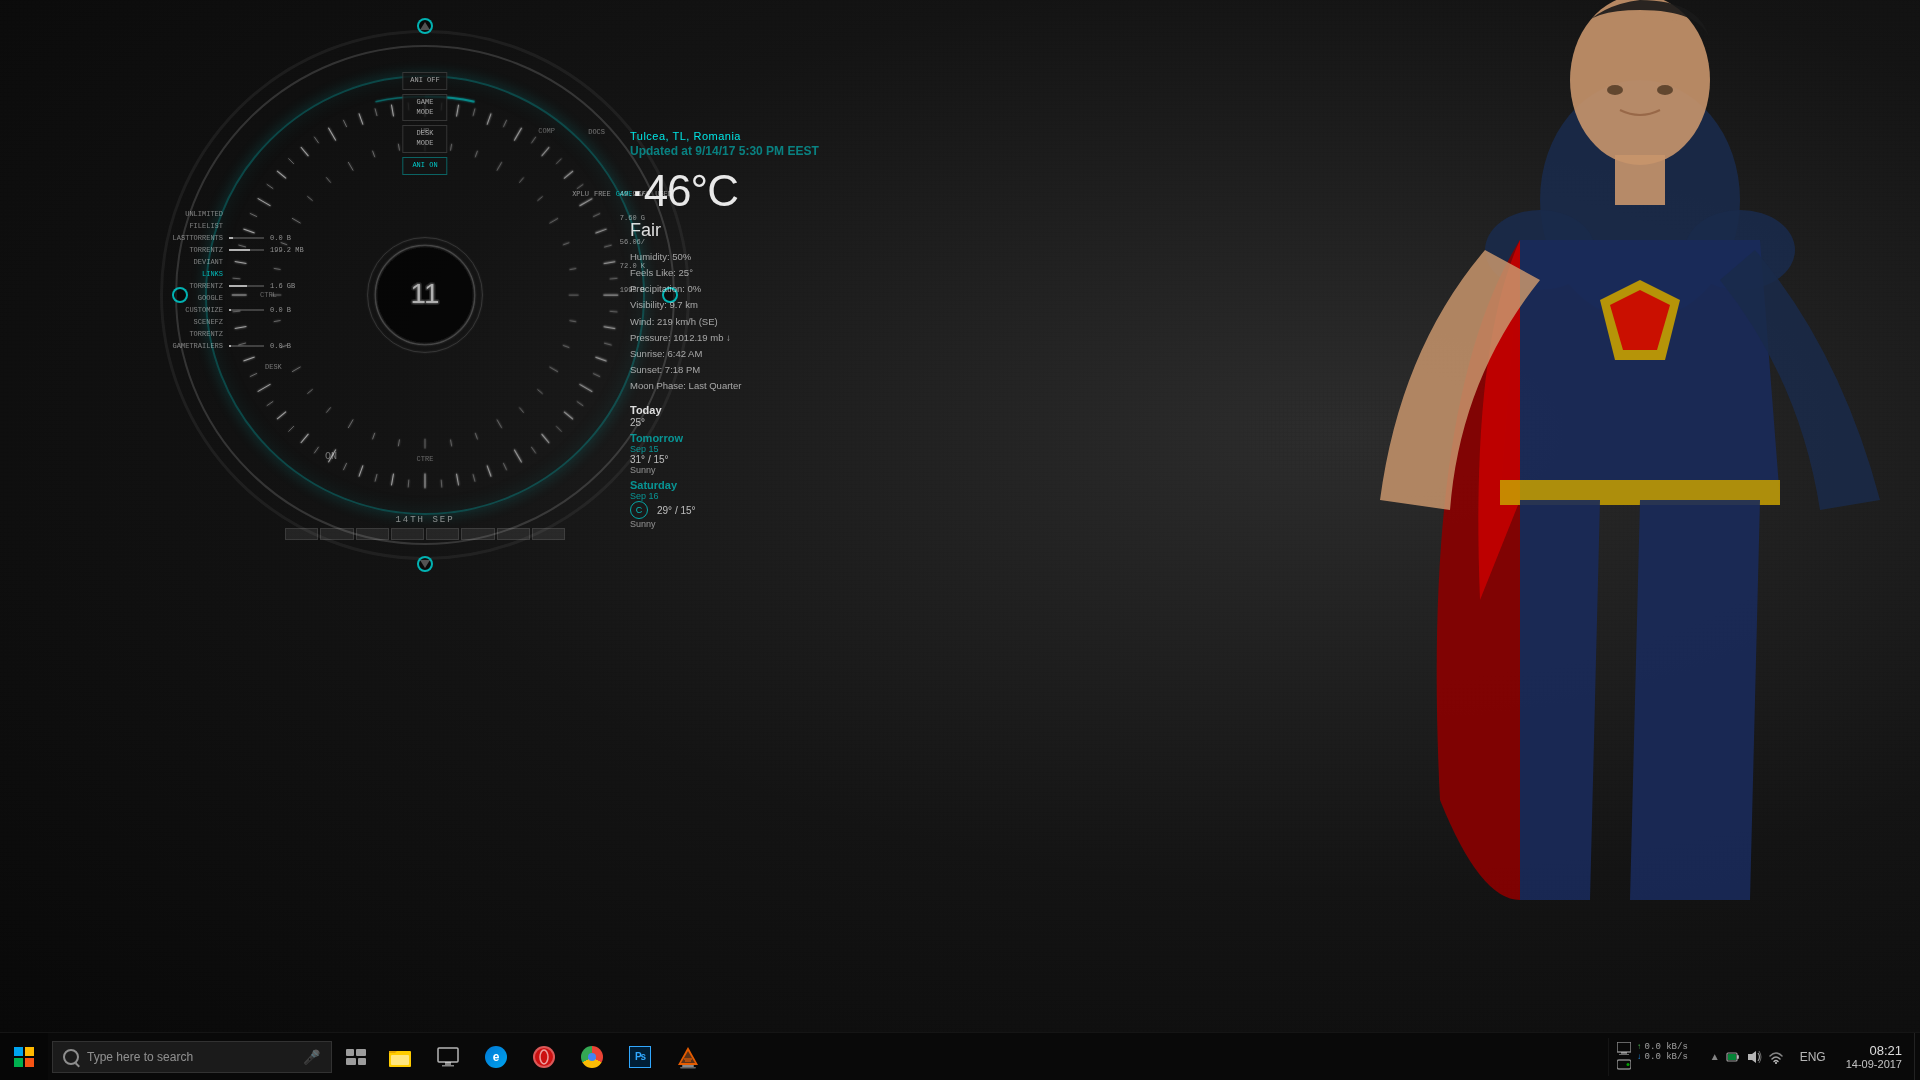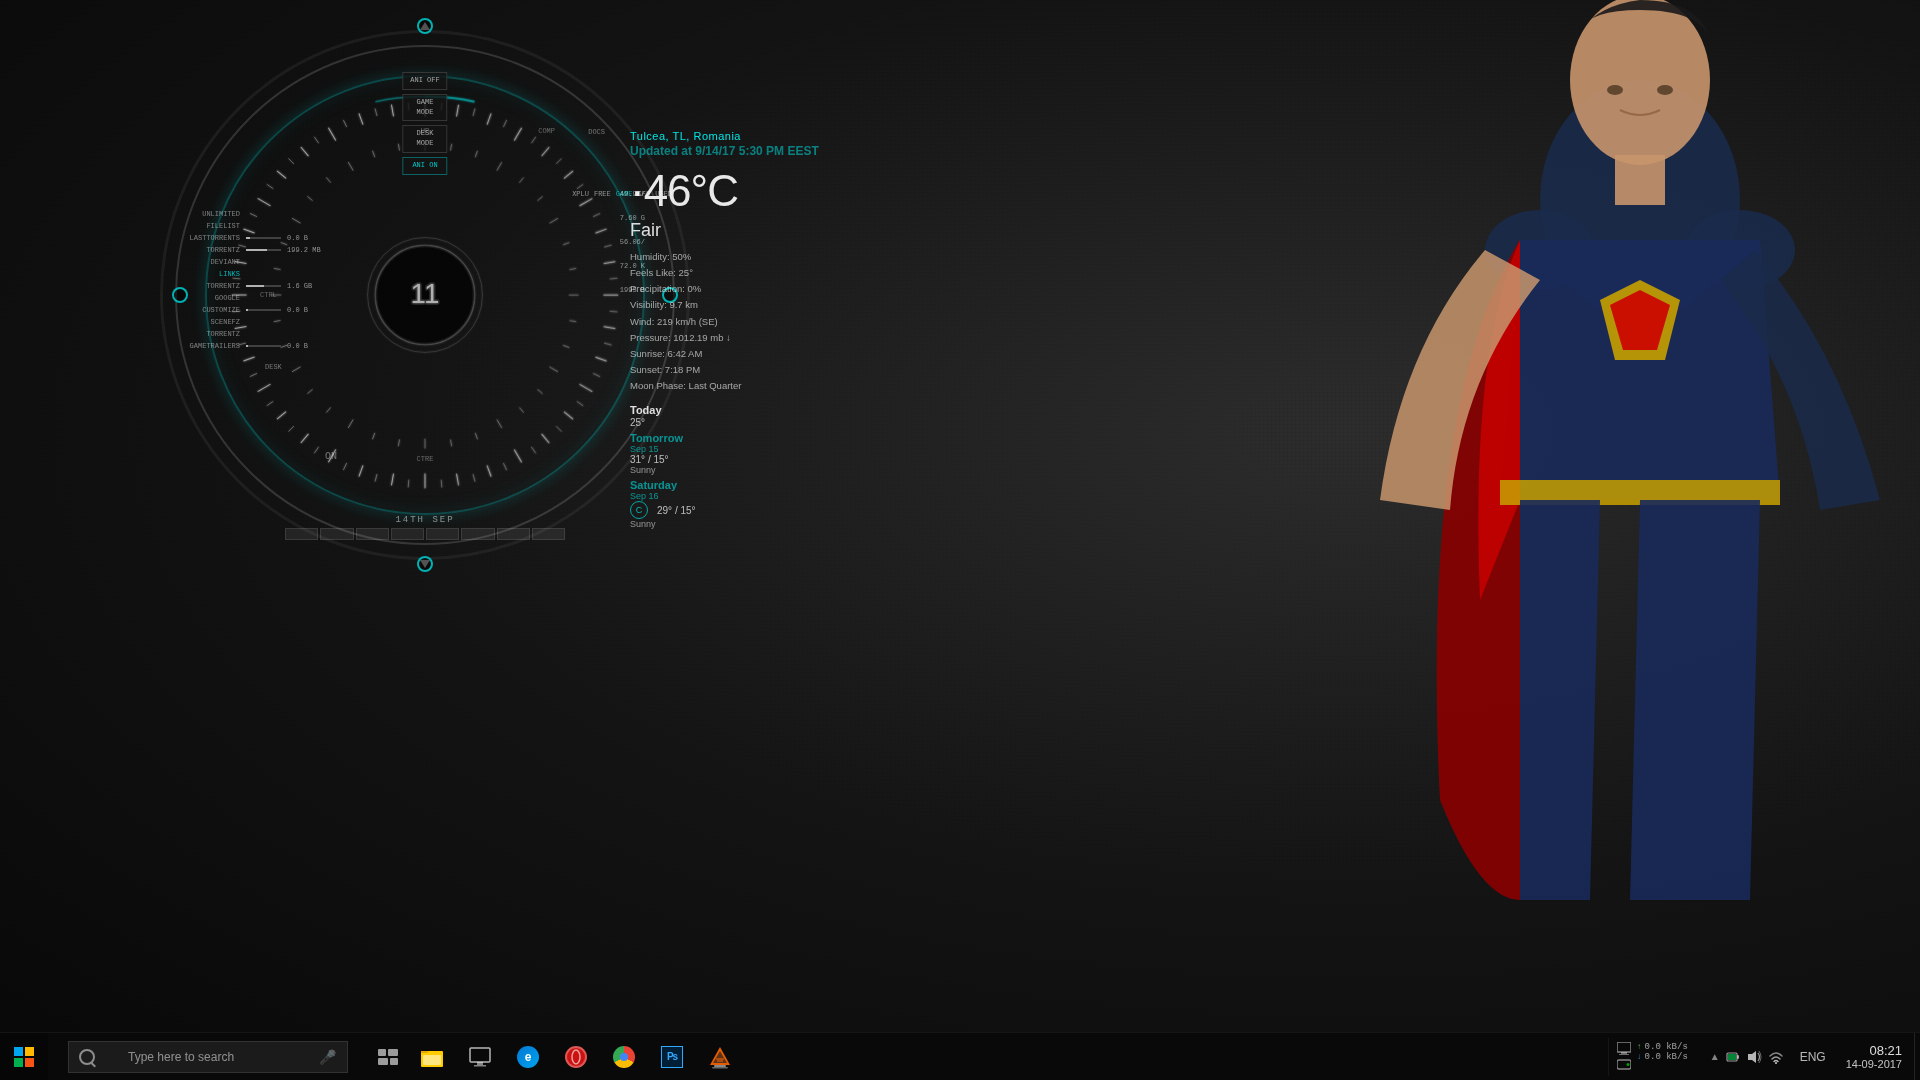--- a/index.html
+++ b/index.html
@@ -218,24 +218,23 @@
     .start-icon-sq:nth-child(3) { background: #00b04f; }
     .start-icon-sq:nth-child(4) { background: #f65314; }
 
     .taskbar-search {
       display: flex;
       align-items: center;
       background: rgba(30,30,30,0.9);
       border: 1px solid rgba(255,255,255,0.1);
       height: 32px;
       width: 280px;
-      margin: 0 20px;
+      margin: 0 4px;
       padding: 0 10px;
       cursor: text;
-      gap: 25px;
     }
 
     .search-circle-icon {
       width: 16px;
       height: 16px;
       border: 2px solid rgba(255,255,255,0.5);
       border-radius: 50%;
       margin-right: 8px;
       flex-shrink: 0;
       position: relative;
@@ -488,21 +487,21 @@
       text-align: right;
     }
 
     .hud-r-label.teal {
       color: rgba(0,200,200,0.8);
     }
 
     
     .hud-sysinfo {
       position: absolute;
-      left: 25px;
+      left: 8px;
       top: 200px;
       z-index: 15;
     }
 
     .sysinfo-row {
       display: flex;
       align-items: center;
       gap: 6px;
       margin-bottom: 4px;
     }

